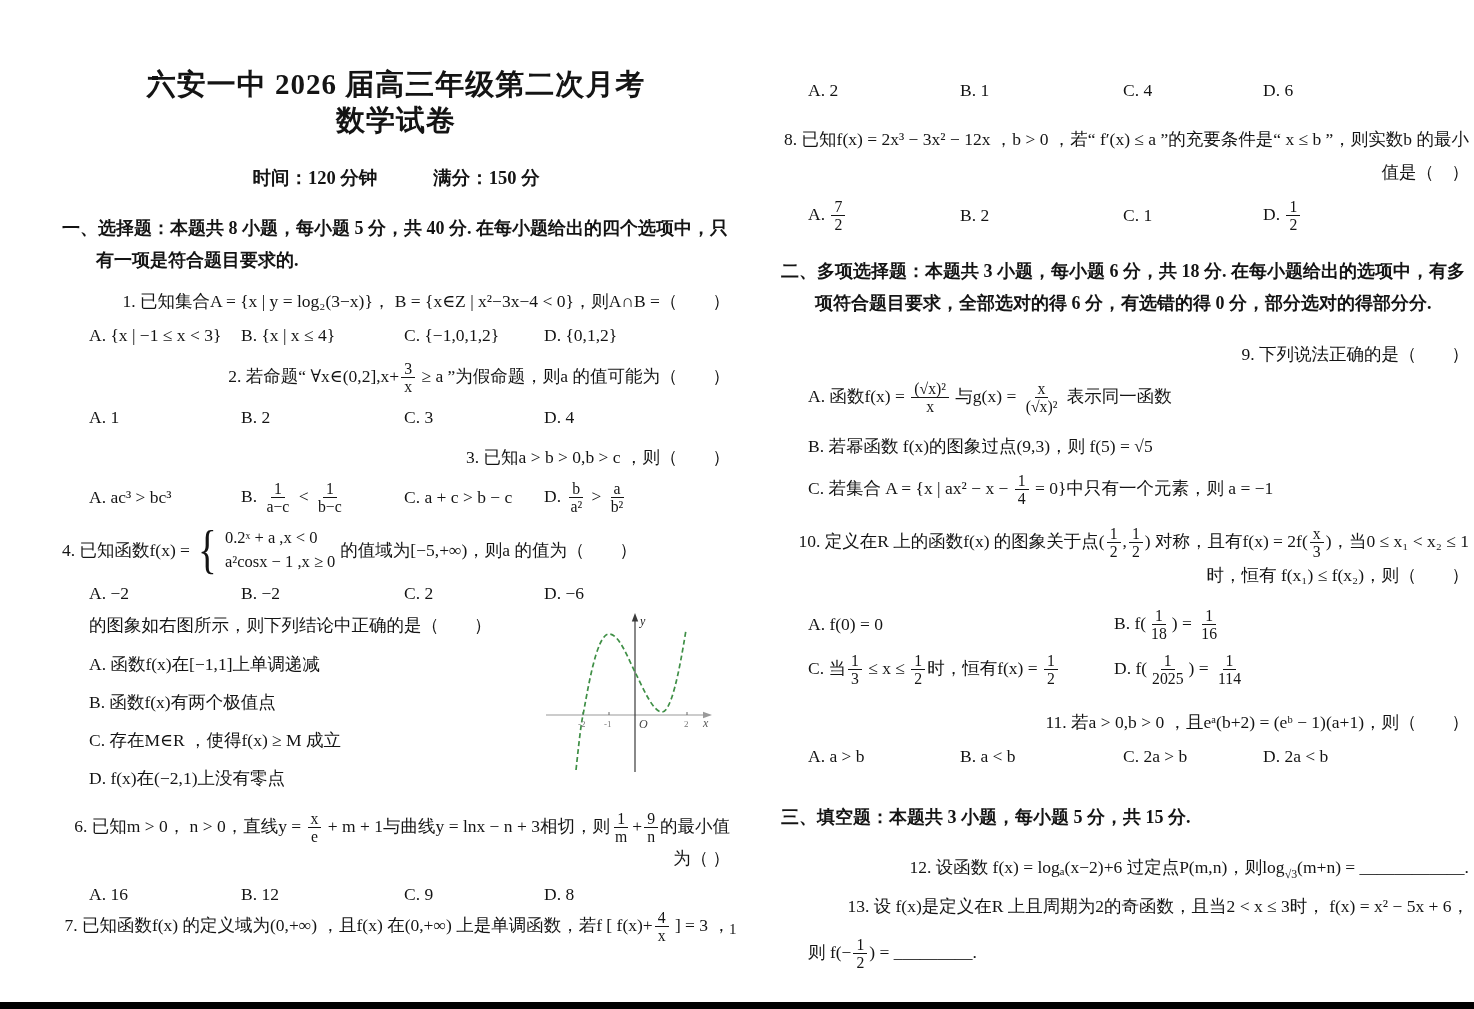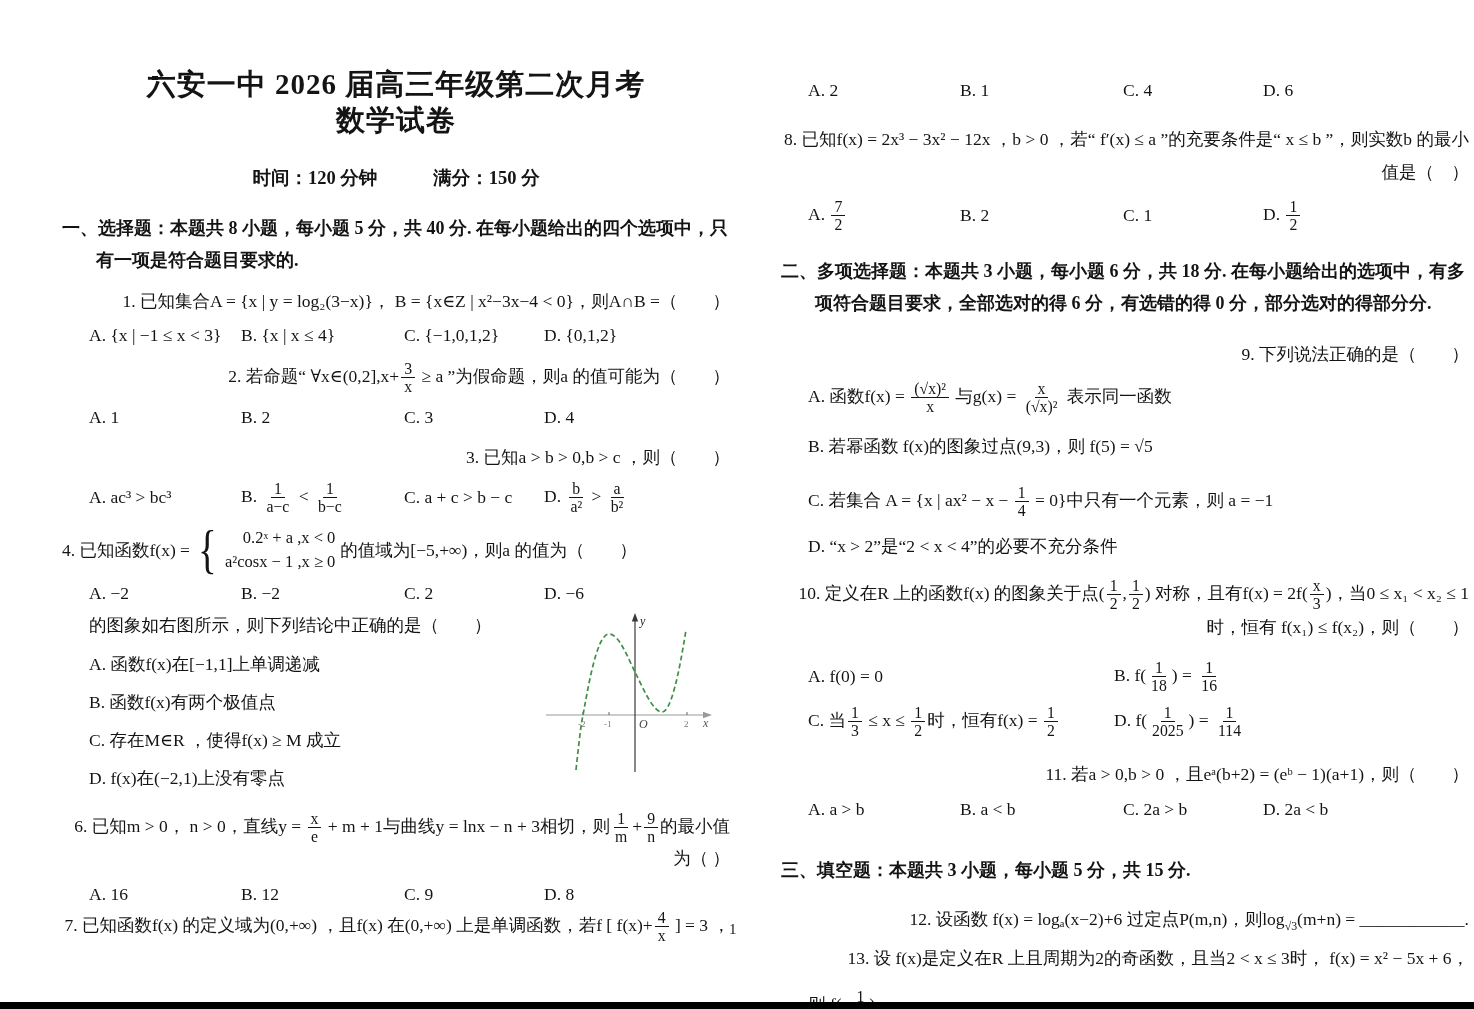--- a/index.html
+++ b/index.html
@@ -22,21 +22,21 @@
   .optrow{display:flex;padding-left:27px;font-size:17.5px;align-items:center;}
   .optrow>span:nth-child(1){width:306px;}
   .optrow>span:nth-child(2){flex:1;}
   .frac{display:inline-flex;flex-direction:column;align-items:center;vertical-align:middle;
         margin:0 2px;line-height:1.08;font-size:0.9em;text-indent:0;}
   .frac .fn{display:block;padding:0 3px;border-bottom:1px solid currentColor;}
   .frac .fd{display:block;padding:0 3px;}
   sub{font-size:0.68em;}
   .q4row{display:flex;align-items:center;gap:5px;font-size:17.5px;}
   .brace{font-size:52px;font-weight:300;line-height:0.9;transform:scaleX(.75);}
-  .cases{display:inline-flex;flex-direction:column;gap:4px;font-size:16.5px;line-height:1.2;align-items:flex-end;}
+  .cases{display:inline-flex;flex-direction:column;gap:4px;font-size:16.5px;line-height:1.2;}
   .q5wrap{position:relative;padding-right:190px;}
   .graph{position:absolute;left:478px;top:0px;width:178px;height:168px;}
   .pagenum{position:absolute;left:729px;top:921px;font-size:15px;}
   .bottombar{position:absolute;left:0;bottom:0;width:100%;height:7px;background:#000;}
   .speck{position:absolute;width:6px;height:4px;background:#111;}
 </style>
 </head>
 <body>
 
 <div class="page">
@@ -190,25 +190,24 @@
 
     <div class="q" style="margin-top:22px">9. 下列说法正确的是（　　）</div>
     <div class="qopt" style="margin-top:12px">A. 函数f(x) = <span class="frac">
           <span class="fn">(√x)²</span>
           <span class="fd">x</span>
         </span> 与g(x) = <span class="frac">
           <span class="fn">x</span>
           <span class="fd">(√x)²</span>
         </span> 表示同一函数</div>
     <div class="qopt" style="margin-top:18px">B. 若幂函数 f(x)的图象过点(9,3)，则 f(5) = √5</div>
-    <div class="qopt" style="margin-top:24px">C. 若集合 A = {x | ax² − x − <span class="frac">
+    <div class="qopt" style="margin-top:12px">C. 若集合 A = {x | ax² − x − <span class="frac">
           <span class="fn">1</span>
           <span class="fd">4</span>
         </span> = 0}中只有一个元素，则 a = −1</div>
-    <div class="qopt" style="margin-top:14px">D. “x &gt; 2”是“2 &lt; x &lt; 4”的必要不充分条件</div>
 
     <div class="q" style="margin-top:18px;line-height:1.8">10. 定义在R 上的函数f(x) 的图象关于点(<span class="frac">
           <span class="fn">1</span>
           <span class="fd">2</span>
         </span>,<span class="frac">
           <span class="fn">1</span>
           <span class="fd">2</span>
         </span>) 对称，且有f(x) = 2f(<span class="frac">
           <span class="fn">x</span>
           <span class="fd">3</span>

